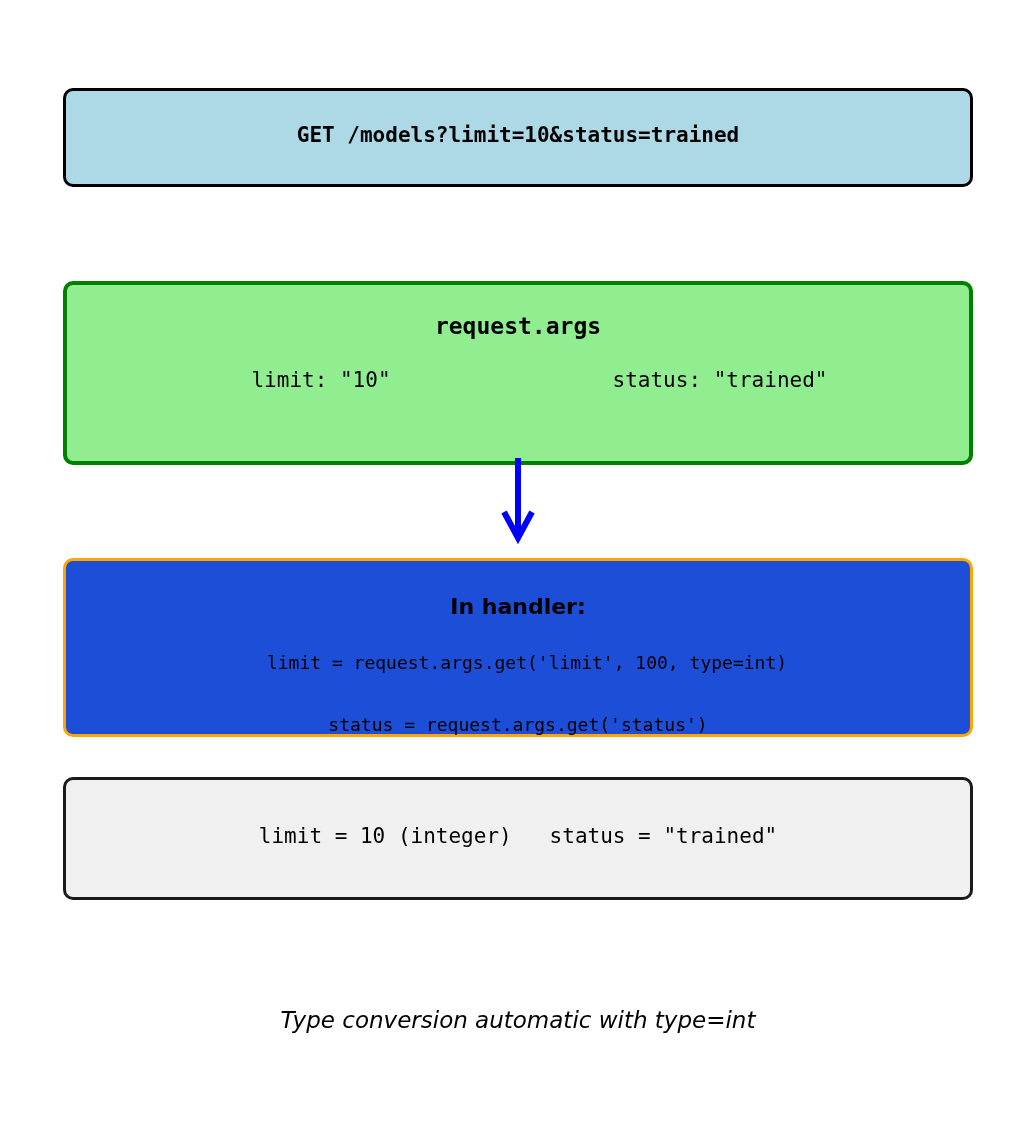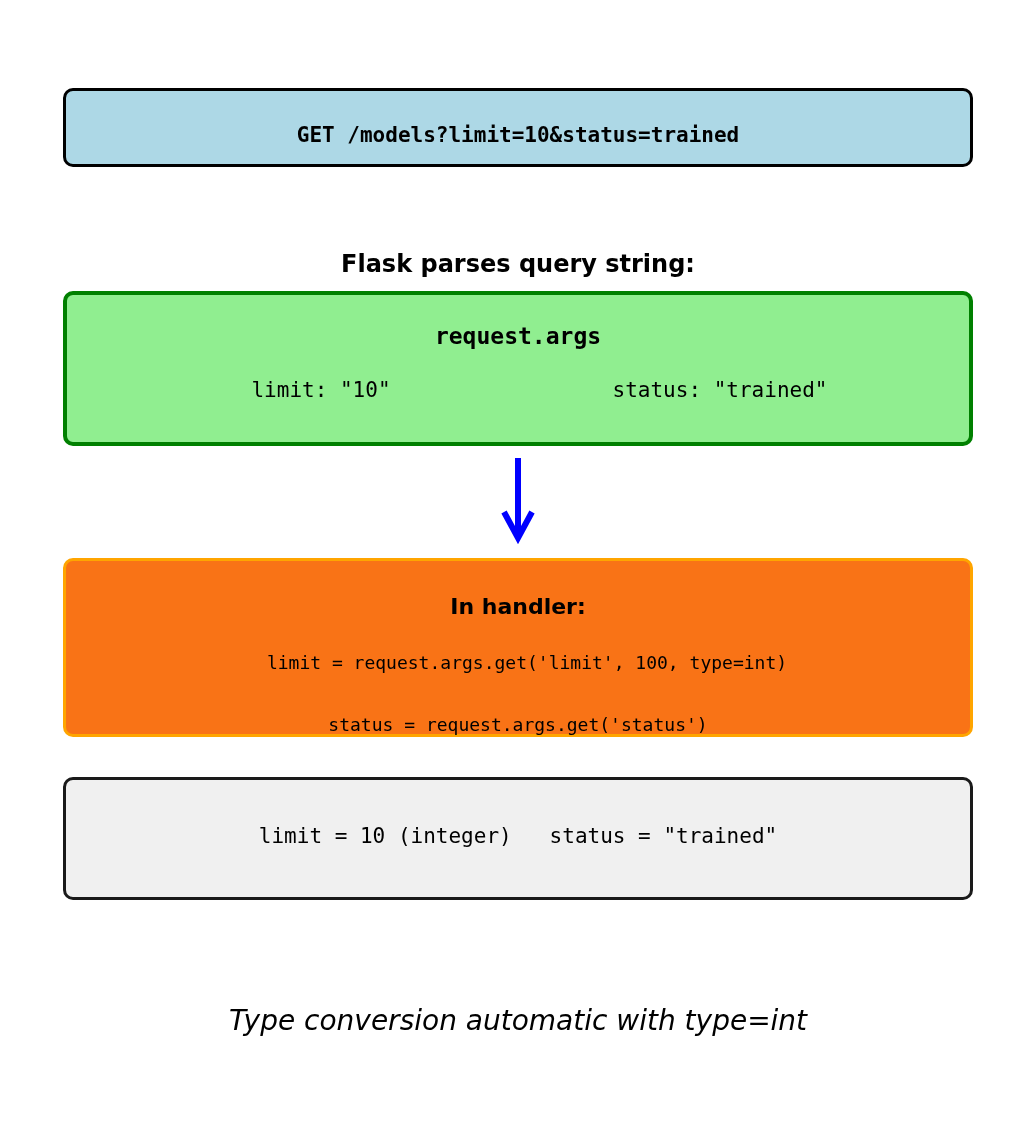--- a/index.html
+++ b/index.html
@@ -18,34 +18,34 @@
   }
   .box {
     position: absolute;
     left: 63px;
     width: 910px;
     box-sizing: border-box;
     border-radius: 10px;
   }
   .request-box {
     top: 88px;
-    height: 79px;
+    height: 99px;
     background: #ADD8E6;
     border: 3.5px solid #000000;
   }
   .args-box {
-    top: 291px;
-    height: 155px;
+    top: 281px;
+    height: 184px;
     background: #90EE90;
     border: 4px solid #008000;
   }
   .handler-box {
     top: 558px;
     height: 179px;
-    background: #f97316;
+    background: #1d4ed8;
     border: 3.5px solid #FFA500;
   }
   .result-box {
     top: 777px;
     height: 123px;
     background: #F0F0F0;
     border: 3px solid #1A1A1A;
     padding-left: 43px;
   }
   .centered-line {
@@ -106,34 +106,33 @@
     top: 56px;
     font-size: 21px;
   }
   .caption {
     position: absolute;
     top: 1020px;
     left: 0;
     width: 100%;
     text-align: center;
     transform: translateY(-50%);
-    font-size: 28px;
+    font-size: 23px;
     font-style: italic;
   }
 </style>
 </head>
 <body>
 
 <div class="canvas">
 
   <div class="box request-box">
     <div class="centered-line mono request-label">GET /models?limit=10&amp;status=trained</div>
   </div>
 
-  <div class="parse-heading">Flask parses query string:</div>
 
   <div class="box args-box">
     <div class="centered-line mono args-title">request.args</div>
     <span class="arg-entry mono limit">limit: "10"</span>
     <span class="arg-entry mono status">status: "trained"</span>
   </div>
 
   <svg class="down-arrow" viewBox="0 0 40 90">
     <line x1="20" y1="2" x2="20" y2="76" stroke="#0000FF" stroke-width="6"></line>
     <polyline points="6,56 20,82 34,56" fill="none" stroke="#0000FF" stroke-width="6"></polyline>

